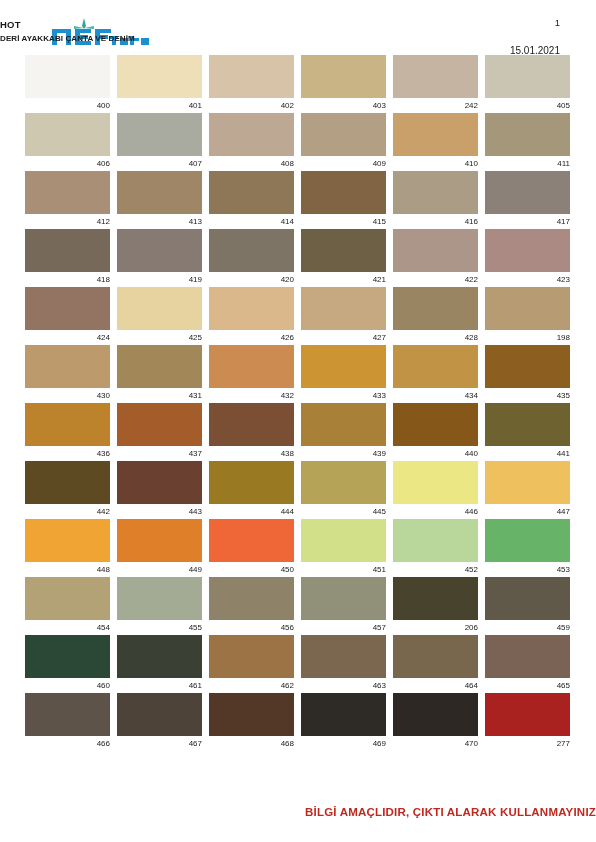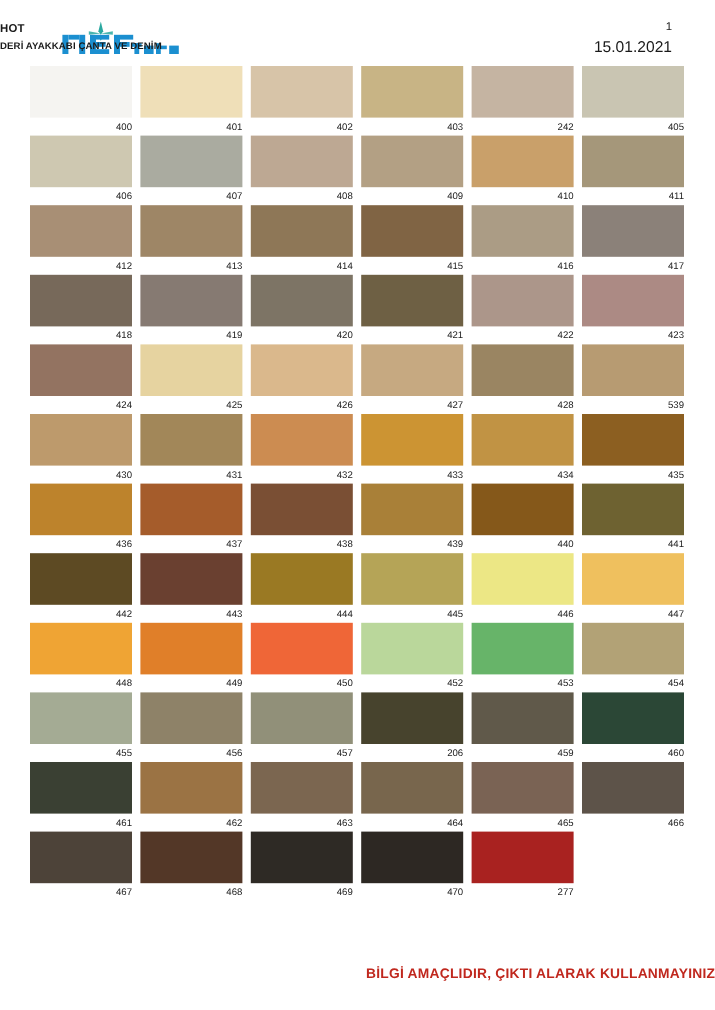--- a/index.html
+++ b/index.html
@@ -57,23 +57,23 @@
     position: absolute;
     right: 36px;
     top: 16px;
     text-align: right;
   }
   .page-number {
     font-size: 9.5px;
     line-height: 13px;
   }
   .header-date {
-    font-size: 13px;
+    font-size: 10px;
     line-height: 13px;
-    margin-top: 3px;
+    margin-top: 15px;
   }
 
   
   .grid {
     position: absolute;
     left: 25px;
     top: 55px;
     width: 546px;
     display: grid;
     grid-template-columns: repeat(6, 1fr);
@@ -276,21 +276,21 @@
     <div class="cell">
       <div class="chip" style="background: rgb(198, 169, 129);"></div>
       <div class="chip-label">427</div>
     </div>
     <div class="cell">
       <div class="chip" style="background: rgb(154, 133, 98);"></div>
       <div class="chip-label">428</div>
     </div>
     <div class="cell">
       <div class="chip" style="background: rgb(183, 155, 114);"></div>
-      <div class="chip-label">539</div>
+      <div class="chip-label">198</div>
     </div>
     <div class="cell">
       <div class="chip" style="background: rgb(189, 154, 108);"></div>
       <div class="chip-label">430</div>
     </div>
     <div class="cell">
       <div class="chip" style="background: rgb(162, 135, 89);"></div>
       <div class="chip-label">431</div>
     </div>
     <div class="cell">
@@ -361,20 +361,24 @@
       <div class="chip" style="background: rgb(239, 164, 52);"></div>
       <div class="chip-label">448</div>
     </div>
     <div class="cell">
       <div class="chip" style="background: rgb(224, 127, 41);"></div>
       <div class="chip-label">449</div>
     </div>
     <div class="cell">
       <div class="chip" style="background: rgb(239, 102, 55);"></div>
       <div class="chip-label">450</div>
+    </div>
+    <div class="cell">
+      <div class="chip" style="background: rgb(210, 224, 138);"></div>
+      <div class="chip-label">451</div>
     </div>
     <div class="cell">
       <div class="chip" style="background: rgb(186, 215, 155);"></div>
       <div class="chip-label">452</div>
     </div>
     <div class="cell">
       <div class="chip" style="background: rgb(103, 180, 105);"></div>
       <div class="chip-label">453</div>
     </div>
     <div class="cell">

